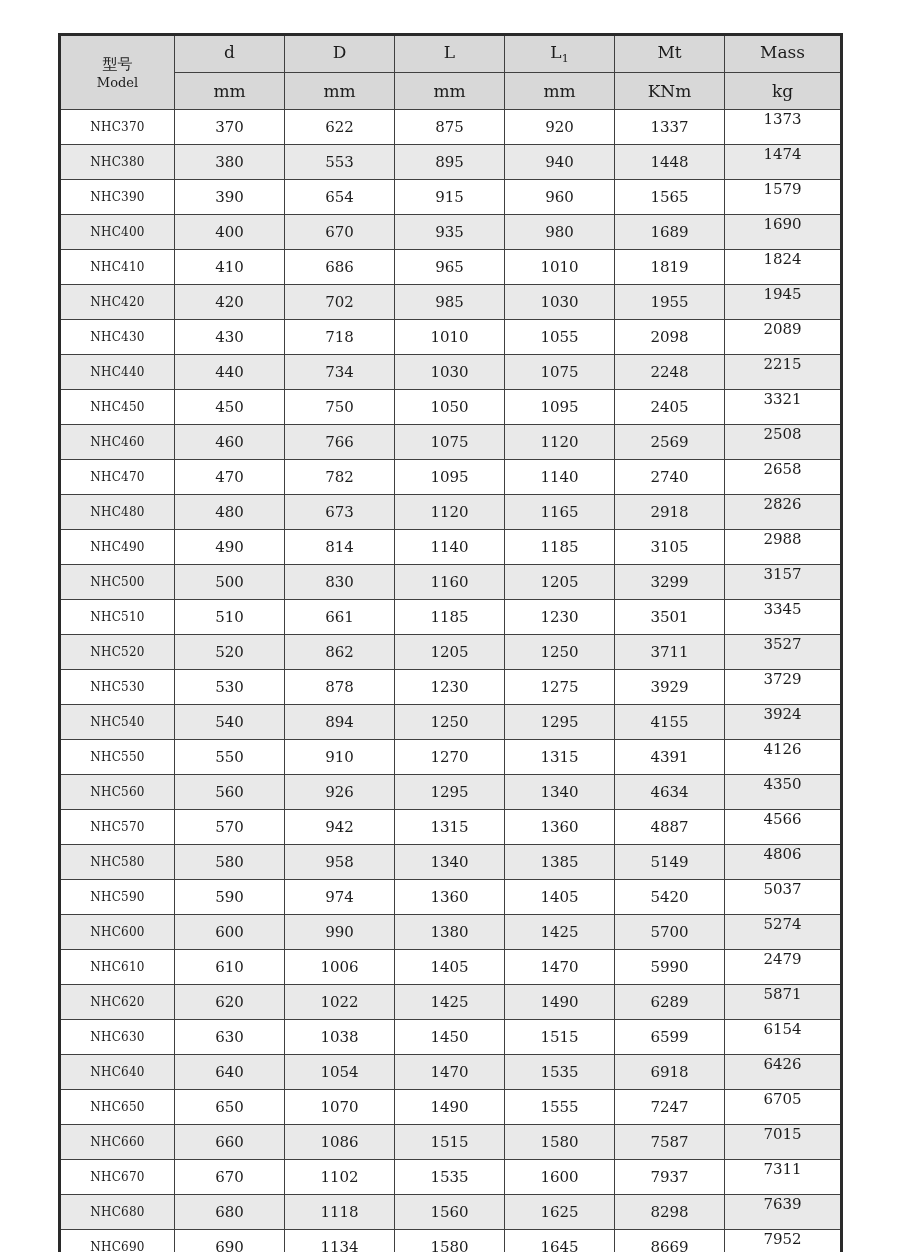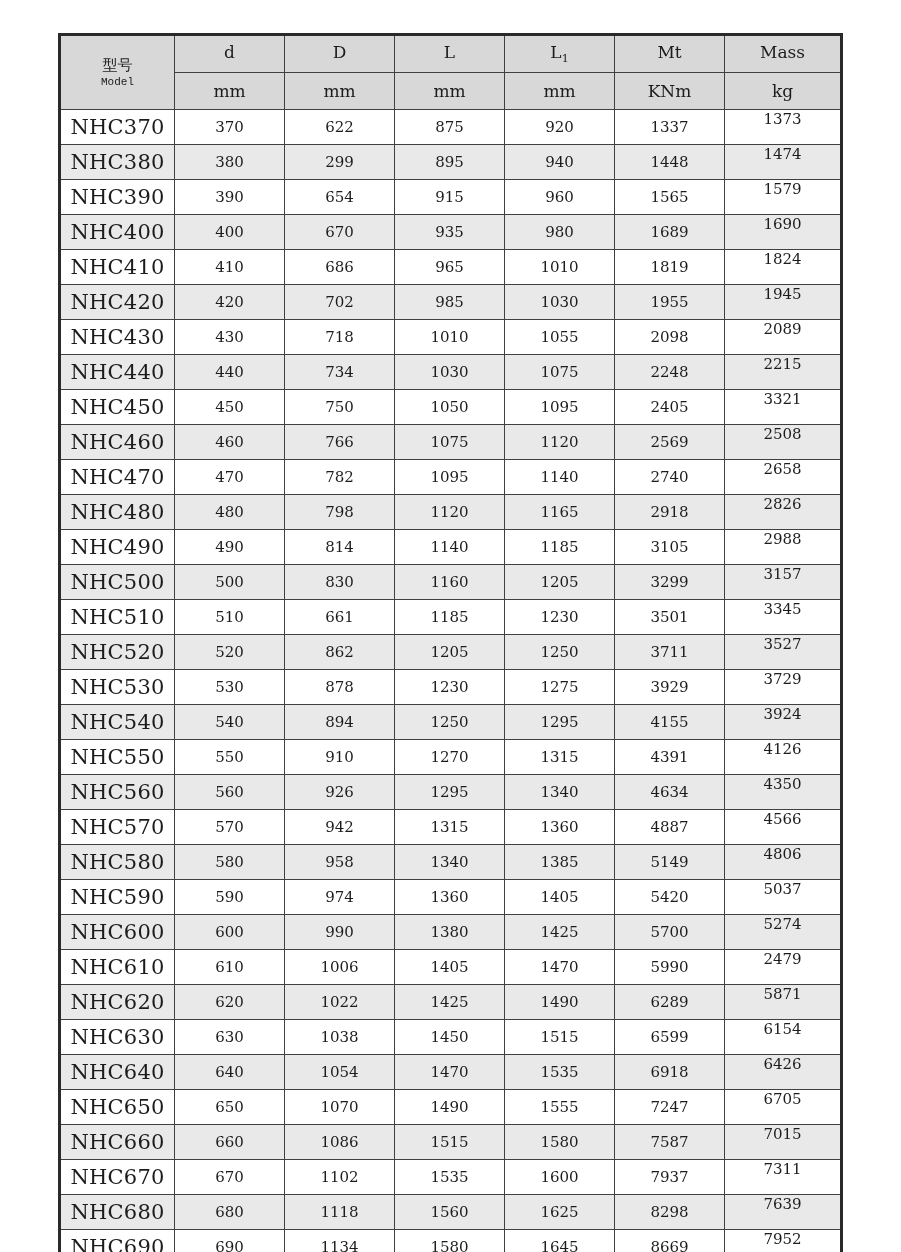--- a/index.html
+++ b/index.html
@@ -40,27 +40,27 @@
     font-weight: normal;
     font-size: 17px;
   }
   thead tr.labels { height: 38px; }
   thead tr.units  { height: 37px; }
   th.model-head {
     font-size: 16px;
     line-height: 1.35;
   }
   th.model-head .cn { font-size: 15px; display: block; }
-  th.model-head .en { font-size: 11px; display: block; font-family: Liberation Mono, monospace; }
+  th.model-head .en { font-size: 13px; display: block; }
   th sub { font-size: 11px; }
   tbody tr { height: 32.7px; }
   tbody tr:nth-child(even) td { background: #e9e9e9; }
   tbody tr:nth-child(odd)  td { background: #ffffff; }
   tbody td { font-size: 15px; }
-  tbody td.model { font-size: 21px; letter-spacing: 0.2px; }
+  tbody td.model { font-size: 12px; letter-spacing: 0.2px; }
   tbody td.mt { }
   tbody td.mass { padding-bottom: 16px; }
 </style>
 </head>
 <body>
 
 <div class="page">
   <table class="spec">
     <colgroup>
       <col style="width:115px">
@@ -99,21 +99,21 @@
       <td class="val">370</td>
       <td class="val">622</td>
       <td class="val">875</td>
       <td class="val">920</td>
       <td class="val mt">1337</td>
       <td class="val mass">1373</td>
     </tr>
         <tr>
       <td class="model">NHC380</td>
       <td class="val">380</td>
-      <td class="val">299</td>
+      <td class="val">553</td>
       <td class="val">895</td>
       <td class="val">940</td>
       <td class="val mt">1448</td>
       <td class="val mass">1474</td>
     </tr>
         <tr>
       <td class="model">NHC390</td>
       <td class="val">390</td>
       <td class="val">654</td>
       <td class="val">915</td>
@@ -189,21 +189,21 @@
       <td class="val">470</td>
       <td class="val">782</td>
       <td class="val">1095</td>
       <td class="val">1140</td>
       <td class="val mt">2740</td>
       <td class="val mass">2658</td>
     </tr>
         <tr>
       <td class="model">NHC480</td>
       <td class="val">480</td>
-      <td class="val">798</td>
+      <td class="val">673</td>
       <td class="val">1120</td>
       <td class="val">1165</td>
       <td class="val mt">2918</td>
       <td class="val mass">2826</td>
     </tr>
         <tr>
       <td class="model">NHC490</td>
       <td class="val">490</td>
       <td class="val">814</td>
       <td class="val">1140</td>

